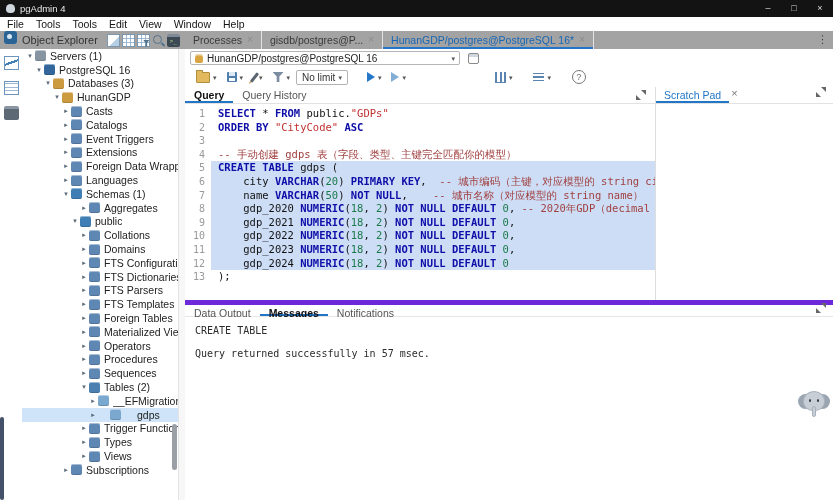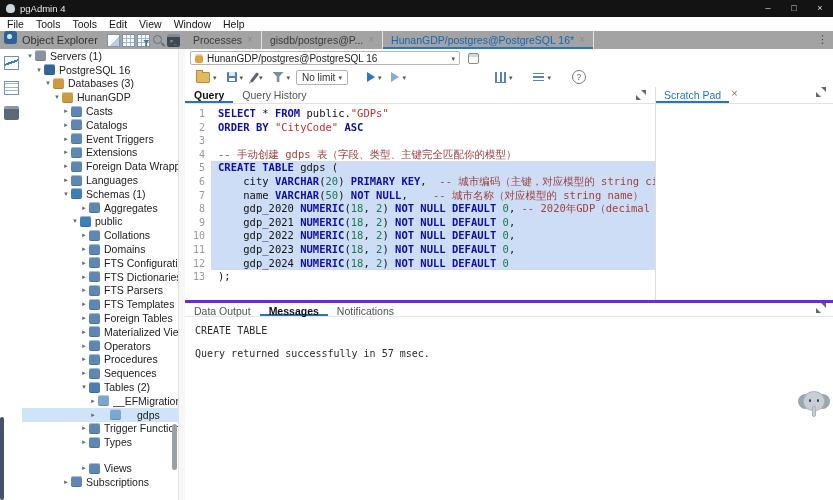--- a/index.html
+++ b/index.html
@@ -132,21 +132,21 @@
   .tk-str{color:#c03030}
   .tk-cmt{color:#a04040}
   .tk-num{color:#1a7a4a}
   .tk-pl{color:#111}
 
   .scratch-body{position:absolute;left:470px;right:0;top:55px;height:196px;border-left:1px solid #ddd;box-sizing:border-box}
   .scratch-input{width:100%;height:100%;border:none;resize:none;outline:none;box-sizing:border-box;
                  font-family:"DejaVu Sans Mono",monospace;font-size:10.5px}
 
   
-  .output-tabs{position:absolute;left:0;right:0;top:251px;height:17px;border-top:3px solid #6d28d9;
+  .output-tabs{position:absolute;left:0;right:0;top:251px;height:17px;border-top:5px solid #6d28d9;
                border-bottom:1px solid #e6e6e6;display:flex;background:#fff;box-sizing:border-box}
   .out-expand{right:7px;top:254px}
   .output-content{position:absolute;left:0;right:0;top:268px;bottom:0;background:#fff;
                   font-family:"DejaVu Sans Mono",monospace;font-size:10px;color:#2b2b2b;
                   padding:8px 0 0 10px;line-height:11.5px}
   .msg-line{min-height:11.5px;white-space:pre}
 
   
   .mascot{position:absolute;right:3px;top:390px;width:32px;height:30px;z-index:5}
   .m-ear{position:absolute;width:15px;height:15px;border-radius:50%;background:#9aa5b1;top:4px}
@@ -357,21 +357,21 @@
       <div class="trow" style="padding-left: 57px;">
         <span class="tw">▸</span>
         <span class="ti" style="background: rgb(95, 135, 179);"></span>
         <span class="tl">Trigger Functions</span>
       </div>
       <div class="trow" style="padding-left: 57px;">
         <span class="tw">▸</span>
         <span class="ti" style="background: rgb(95, 135, 179);"></span>
         <span class="tl">Types</span>
       </div>
-      <div class="trow" style="padding-left: 57px; margin-top: 12px;">
+      <div class="trow" style="padding-left: 57px;">
         <span class="tw">▸</span>
         <span class="ti" style="background: rgb(95, 135, 179);"></span>
         <span class="tl">Views</span>
       </div>
       <div class="trow" style="padding-left: 39px;">
         <span class="tw">▸</span>
         <span class="ti" style="background: rgb(95, 135, 179);"></span>
         <span class="tl">Subscriptions</span>
       </div>
     </div>

